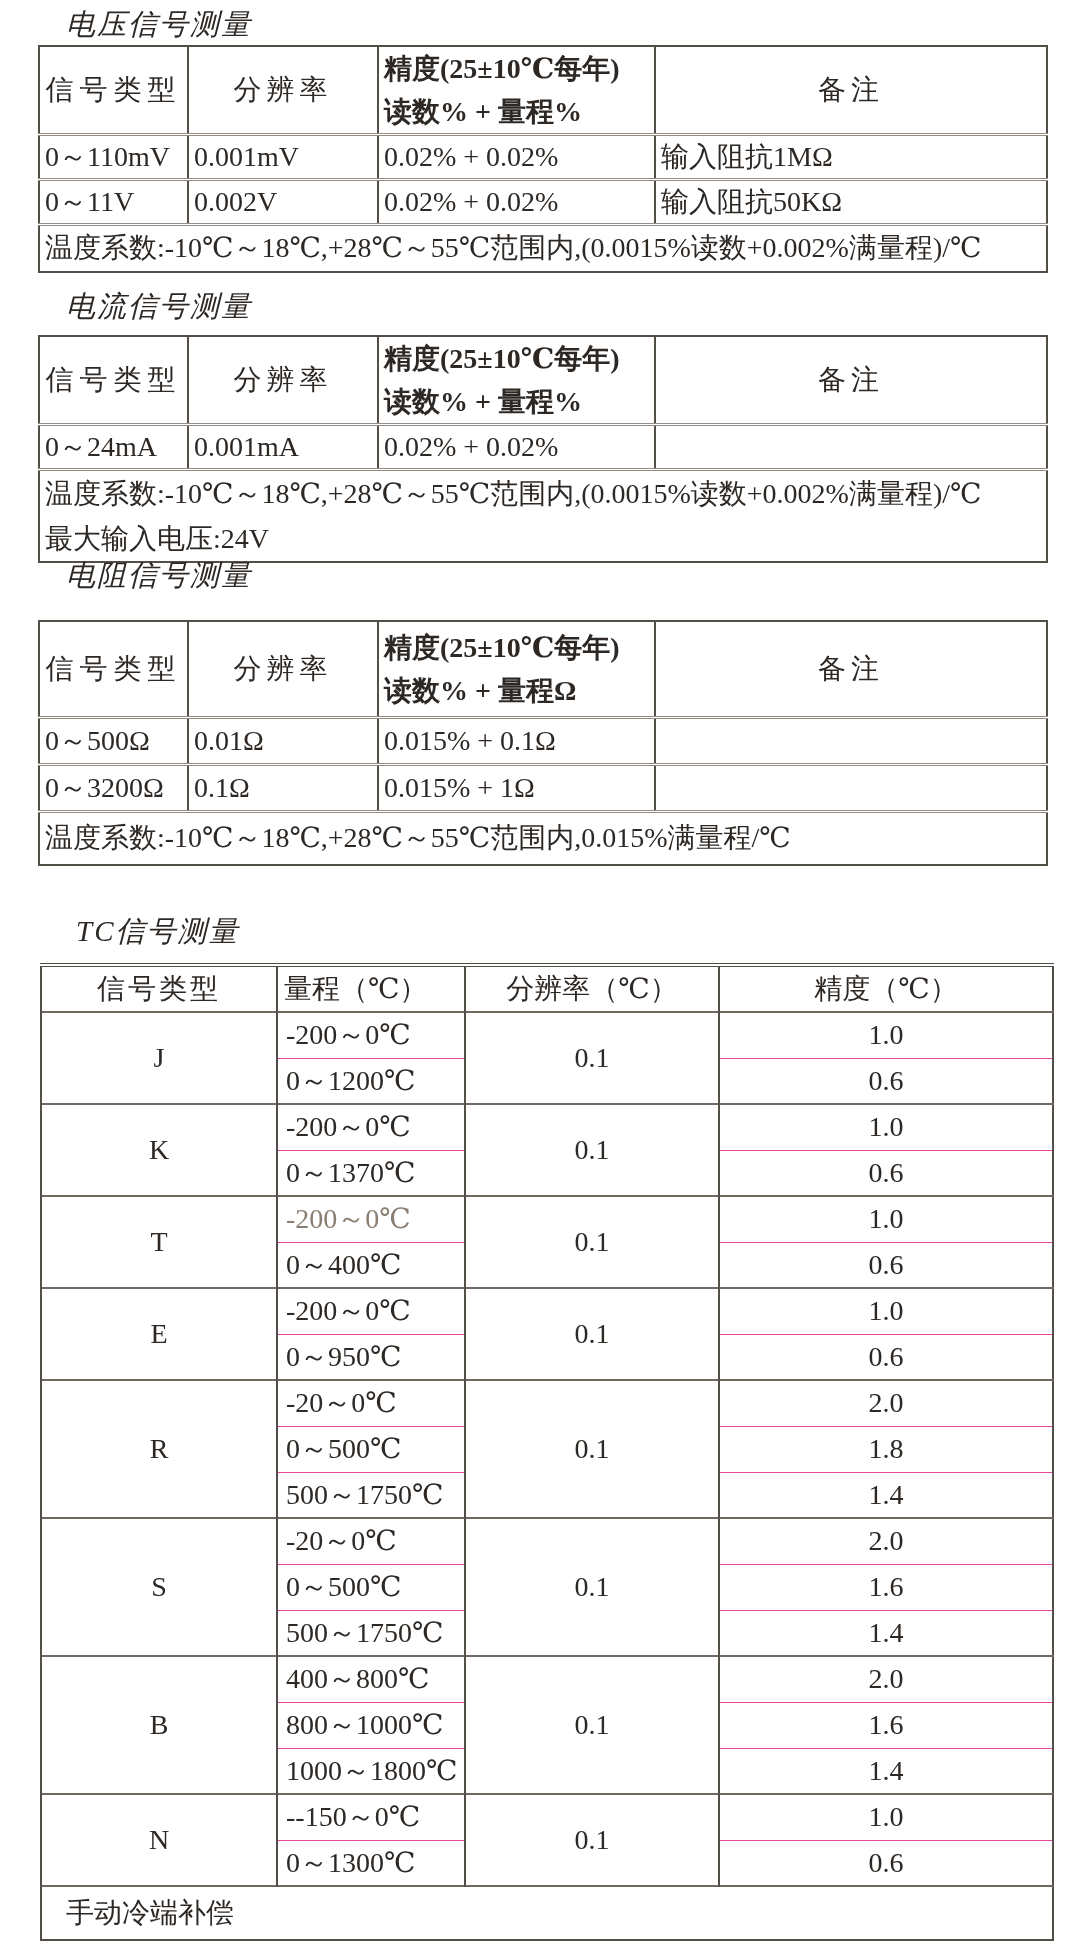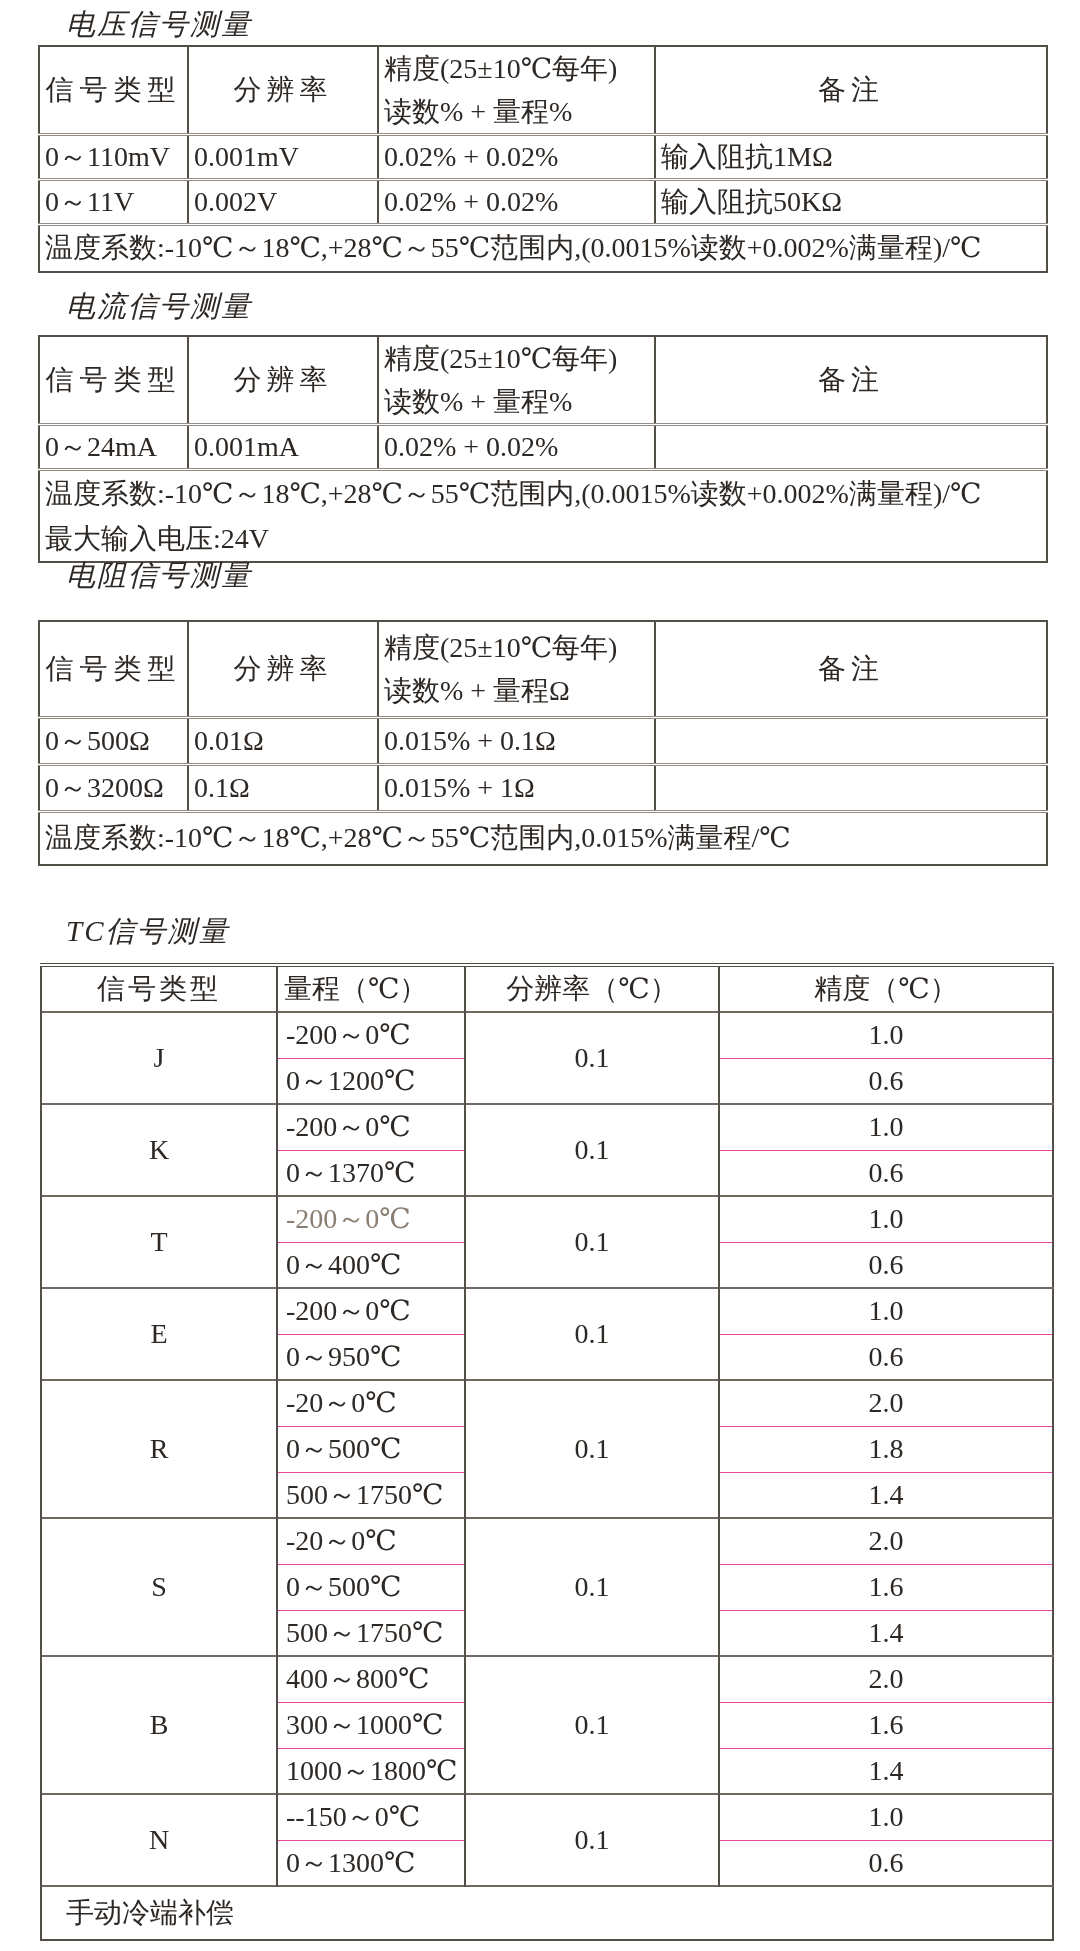--- a/index.html
+++ b/index.html
@@ -29,21 +29,21 @@
     border-top:3px double #938c82;
     font-size:28px;
     padding:0 5px;
     overflow:hidden;
     white-space:nowrap;
   }
   .sigtable td:first-child { border-left:2px solid #544e48; }
   .sigtable tr:first-child td { border-top:none; }
   .hc1 { text-align:center; letter-spacing:6px; }
   .hc2 { text-align:center; letter-spacing:5px; }
-  .hc3 { text-align:left; }
+  .hc3 { text-align:left;font-weight:bold; }
   .hc3 div { line-height:43px; }
   .hc4 { text-align:center; letter-spacing:5px; }
   .c1 { text-align:left; }
   .c2 { }
   .c3 { text-align:left; }
   .c4 { text-align:left; }
   .fcell { text-align:left; padding:0 3px; }
   .fcell div { line-height:45px; }
   
   #t-tc {
@@ -175,21 +175,21 @@
     <td class="c2">0.1Ω</td>
     <td class="c3">0.015% + 1Ω</td>
     <td class="c4"></td>
   </tr>
   <tr style="height:54px">
     <td class="fcell" colspan="4">温度系数:-10℃～18℃,+28℃～55℃范围内,0.015%满量程/℃</td>
   </tr>
 </tbody>
   </table>
 
-<div class="title" style="left:66px; top:912px">TC信号测量</div>
+<div class="title" style="left:76px; top:912px">TC信号测量</div>
 
 <table id="t-tc">
   <colgroup>
       <col style="width:236px">
       <col style="width:188px">
       <col style="width:254px">
       <col style="width:334px">
     </colgroup>
   <tbody>
       <tr style="height:47px">
@@ -273,21 +273,21 @@
     <td class="tc-acc">1.4</td>
   </tr>
 
   <tr class="gs" style="height:46px">
     <td class="tc-type" rowspan="3">B</td>
     <td class="tc-range">400～800℃</td>
     <td class="tc-res" rowspan="3">0.1</td>
     <td class="tc-acc">2.0</td>
   </tr>
   <tr style="height:46px">
-    <td class="tc-range">300～1000℃</td>
+    <td class="tc-range">800～1000℃</td>
     <td class="tc-acc">1.6</td>
   </tr>
   <tr style="height:46px">
     <td class="tc-range">1000～1800℃</td>
     <td class="tc-acc">1.4</td>
   </tr>
 
   <tr class="gs" style="height:46px">
     <td class="tc-type" rowspan="2">N</td>
     <td class="tc-range">--150～0℃</td>

